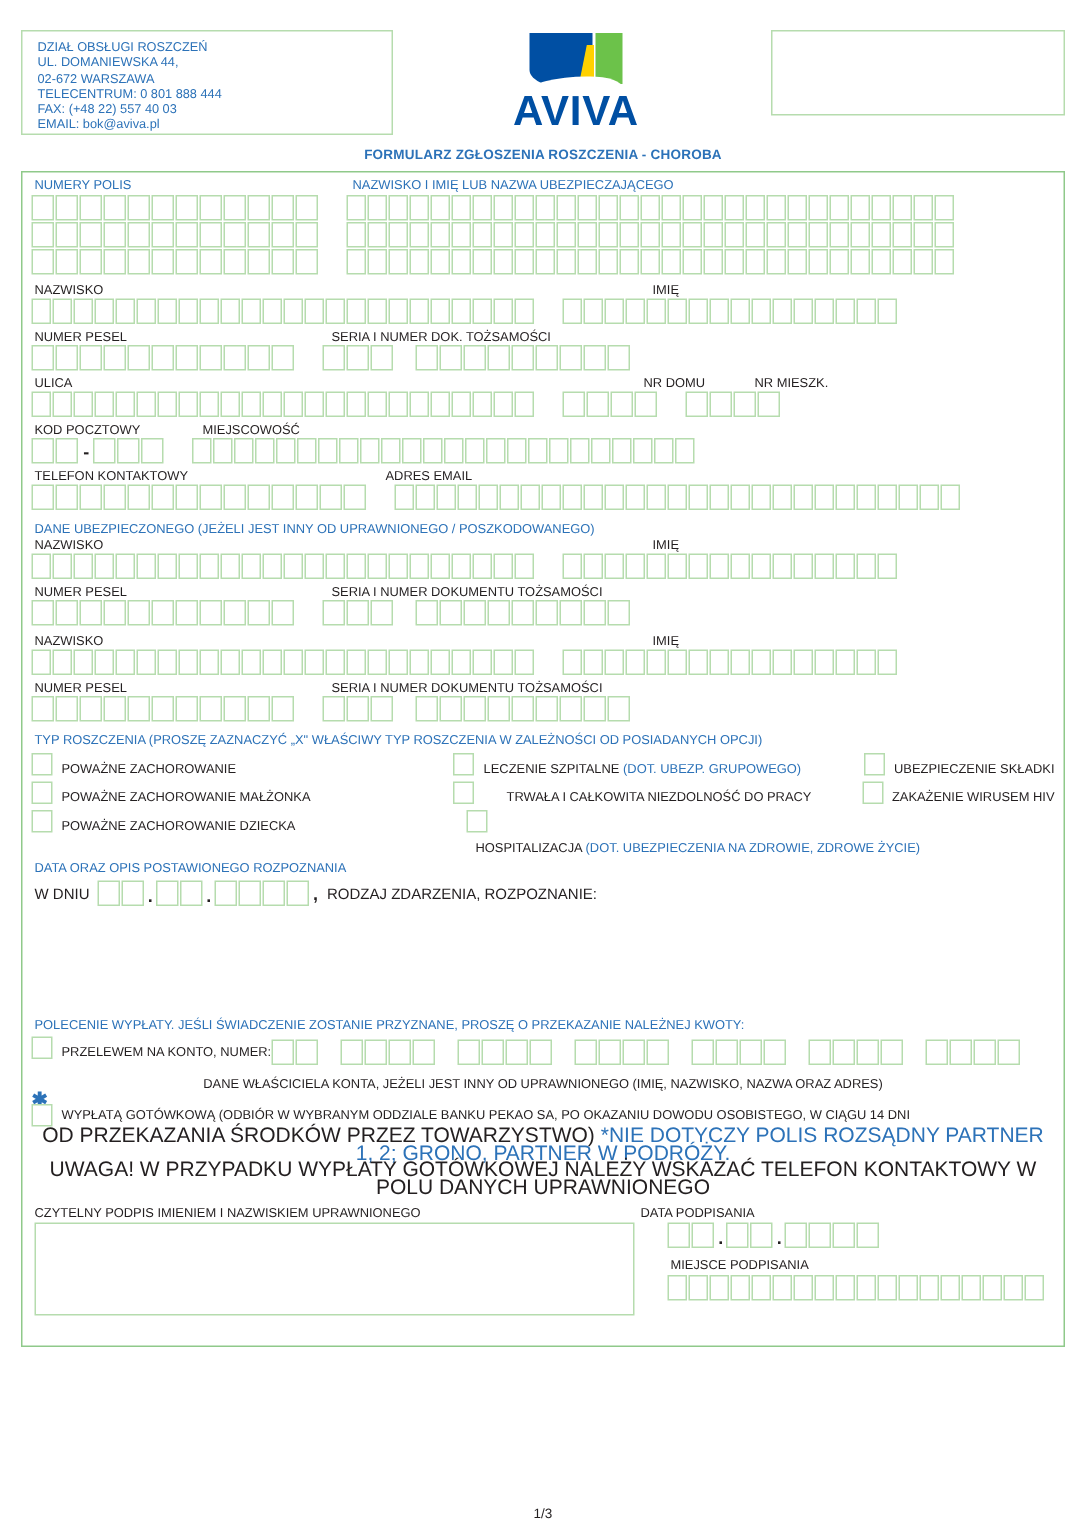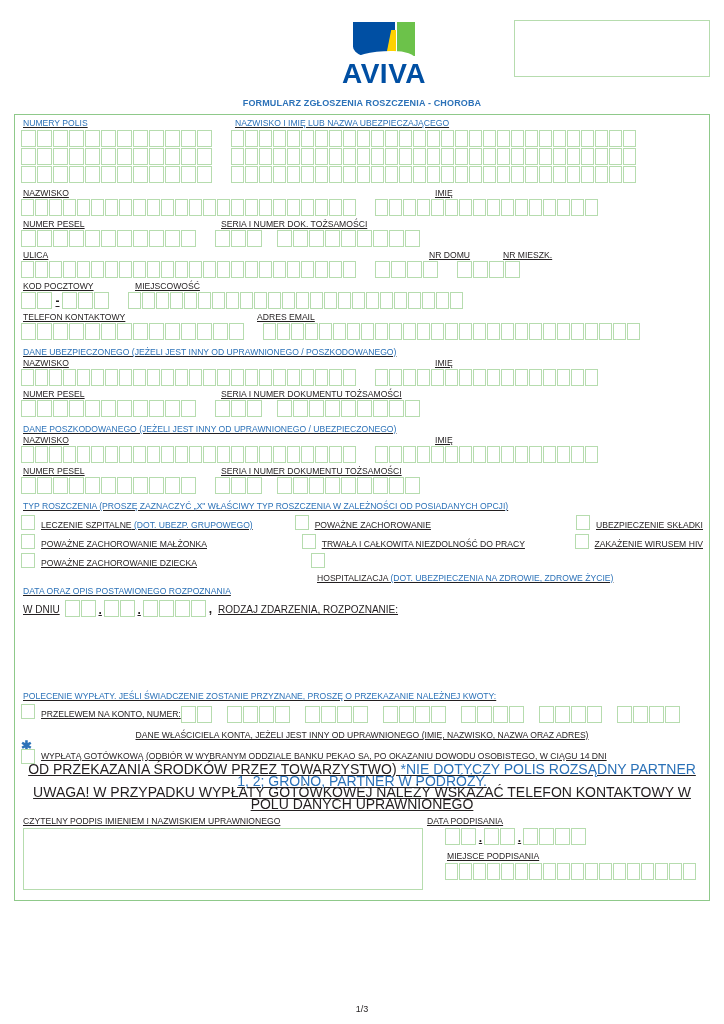--- a/index.html
+++ b/index.html
@@ -39,22 +39,21 @@
     border:1px solid #b6dcae;box-sizing:border-box;
   }
   .form-title{
     position:absolute;left:0;right:0;top:78px;text-align:center;
     font-size:9px;font-weight:bold;color:#2c72b8;letter-spacing:.15px;
   }
 
   
   .frame{
     margin:6px 14px 0 14px;border:1px solid #8fc98a;box-sizing:border-box;
-    padding:3px 6px 10px 6px;
-    text-decoration:underline;
+    padding:3px 6px 20px 6px;
   }
   .sec-head{font-size:8.6px;color:#2c72b8;line-height:11px;margin:2px 0 0 2px;white-space:nowrap;}
   .fld-lab{font-size:8.6px;color:#231f20;line-height:11px;margin:0 0 0 2px;white-space:nowrap;}
   .row{display:flex;align-items:flex-end;}
   .col{display:flex;flex-direction:column;}
 
   
   .boxes{display:flex;}
   .bx{
     width:15px;height:17px;border:1px solid #b6dcae;box-sizing:border-box;
@@ -108,20 +107,28 @@
     font-size:9px;color:#231f20;
   }
 </style>
 </head>
 <body>
 
 <div class="page">
 
   <div class="header">
 
+    <div class="addr-box">
+      <div class="addr-line">DZIAŁ OBSŁUGI ROSZCZEŃ</div>
+      <div class="addr-line">UL. DOMANIEWSKA 44,</div>
+      <div class="addr-line">02-672 WARSZAWA</div>
+      <div class="addr-line">TELECENTRUM: 0 801 888 444</div>
+      <div class="addr-line">FAX: (+48 22) 557 40 03</div>
+      <div class="addr-line">EMAIL: bok@aviva.pl</div>
+    </div>
 
     <div class="logo-wrap">
       <div class="logo-mark">
         <div class="lg-blue"></div>
         <div class="lg-yellow"></div>
         <div class="lg-green"></div>
         <div class="lg-swoosh"></div>
       </div>
       <div class="logo-text">AVIVA</div>
     </div>
@@ -614,21 +621,20 @@
           <div class="bx"></div>
           <div class="bx"></div>
           <div class="bx"></div>
           <div class="bx"></div>
           <div class="bx"></div>
         </div>
     </div>
 
     <div class="rowgap"></div>
 
-    <div class="sec-head">DANE POSZKODOWANEGO (JEŻELI JEST INNY OD UPRAWNIONEGO / UBEZPIECZONEGO)</div>
     <div class="row">
       <div class="fld-lab" style="width:410px">NAZWISKO</div>
       <div class="fld-lab">IMIĘ</div>
     </div>
     <div class="row">
       <div class="boxes" id="inj-surname">
           <div class="bx s"></div>
           <div class="bx s"></div>
           <div class="bx s"></div>
           <div class="bx s"></div>
@@ -710,39 +716,39 @@
           <div class="bx"></div>
           <div class="bx"></div>
         </div>
     </div>
 
     <div class="rowgap"></div>
 
     <div class="sec-head">TYP ROSZCZENIA (PROSZĘ ZAZNACZYĆ „X" WŁAŚCIWY TYP ROSZCZENIA W ZALEŻNOŚCI OD POSIADANYCH OPCJI)</div>
     <div id="claim-type-grid">
         <div class="cbrow">
+          <div class="cbcell" style="width: 290px;">
+            <div class="cb"></div>
+            <div class="cbtxt">POWAŻNE ZACHOROWANIE</div>
+          </div>
           <div class="cbcell" style="width: 282px;">
             <div class="cb"></div>
             <div class="cbtxt">LECZENIE SZPITALNE<span class="blue"> (DOT. UBEZP. GRUPOWEGO)</span></div>
-          </div>
-          <div class="cbcell" style="width: 290px;">
-            <div class="cb"></div>
-            <div class="cbtxt">POWAŻNE ZACHOROWANIE</div>
           </div>
           <div class="cbcell">
             <div class="cb"></div>
             <div class="cbtxt">UBEZPIECZENIE SKŁADKI</div>
           </div>
         </div>
         <div class="cbrow">
           <div class="cbcell" style="width: 290px;">
             <div class="cb"></div>
             <div class="cbtxt">POWAŻNE ZACHOROWANIE MAŁŻONKA</div>
           </div>
-          <div class="cbcell" style="width: 282px;">
+          <div class="cbcell" style="width: 282px; gap: 16px;">
             <div class="cb"></div>
             <div class="cbtxt">TRWAŁA I CAŁKOWITA NIEZDOLNOŚĆ DO PRACY</div>
           </div>
           <div class="cbcell">
             <div class="cb"></div>
             <div class="cbtxt">ZAKAŻENIE WIRUSEM HIV</div>
           </div>
         </div>
         <div class="cbrow">
           <div class="cbcell" style="width: 290px;">

